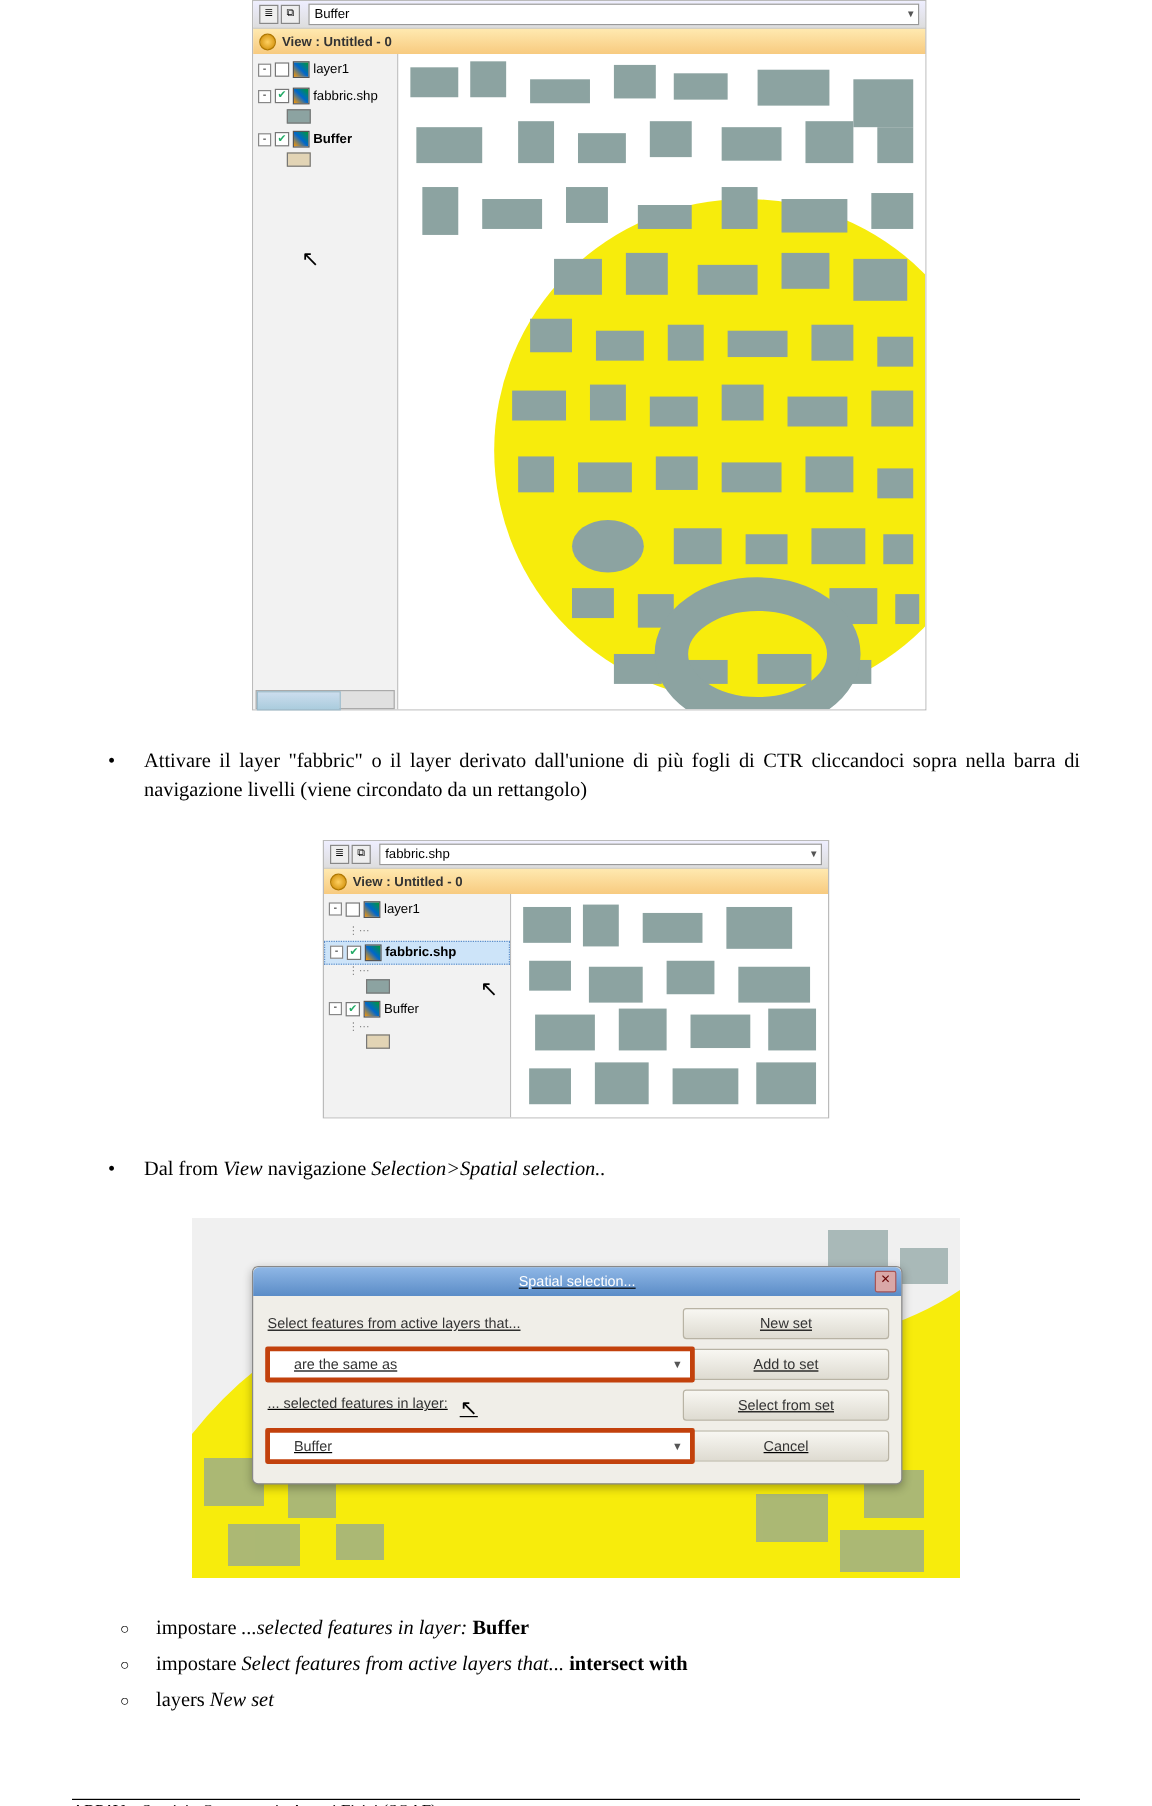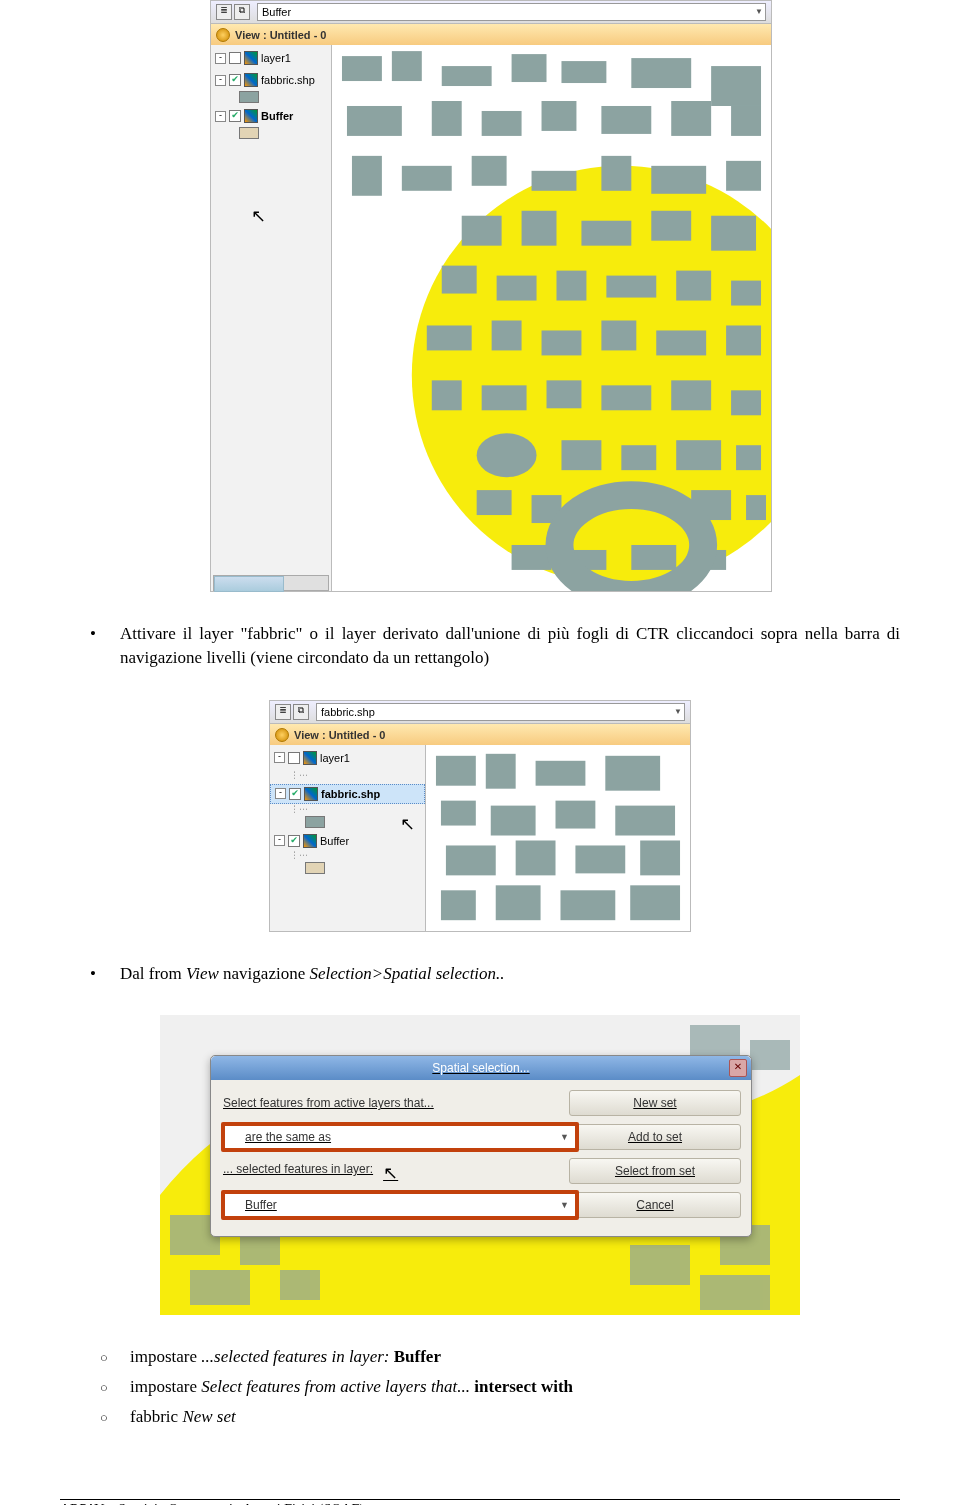--- a/index.html
+++ b/index.html
@@ -520,21 +520,21 @@
     </div>
     <div class="row">
       <div class="bul circ"></div>
       <div class="txt">
         <span>impostare </span><span class="italic">Select features from active layers that...</span><span class="bold"> intersect with</span>
       </div>
     </div>
     <div class="row">
       <div class="bul circ"></div>
       <div class="txt">
-        <span>fabbric </span><span class="italic">New set</span>
+        <span>layers </span><span class="italic">New set</span>
       </div>
     </div>
   </div>
 
 </div>
 
 <hr class="hr">
 <div class="footer">
   <div>
     <span>ARPAV – Servizio Osservatorio Agenti Fisici (SOAF)</span><br>

